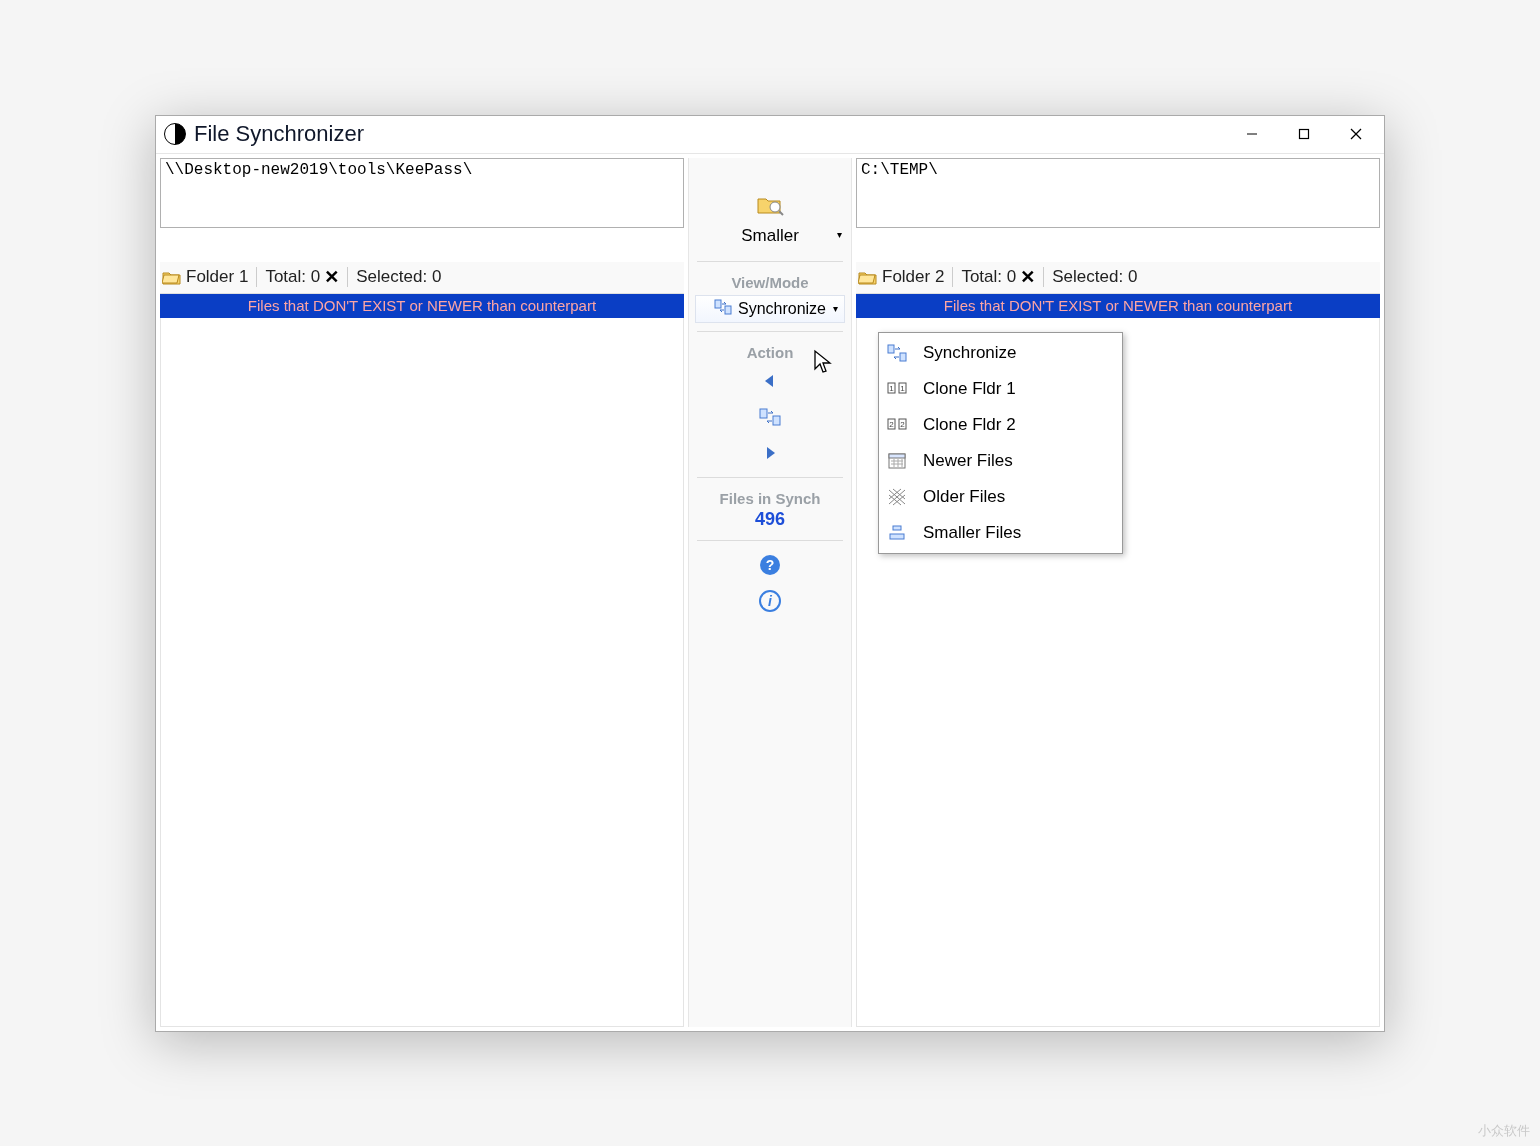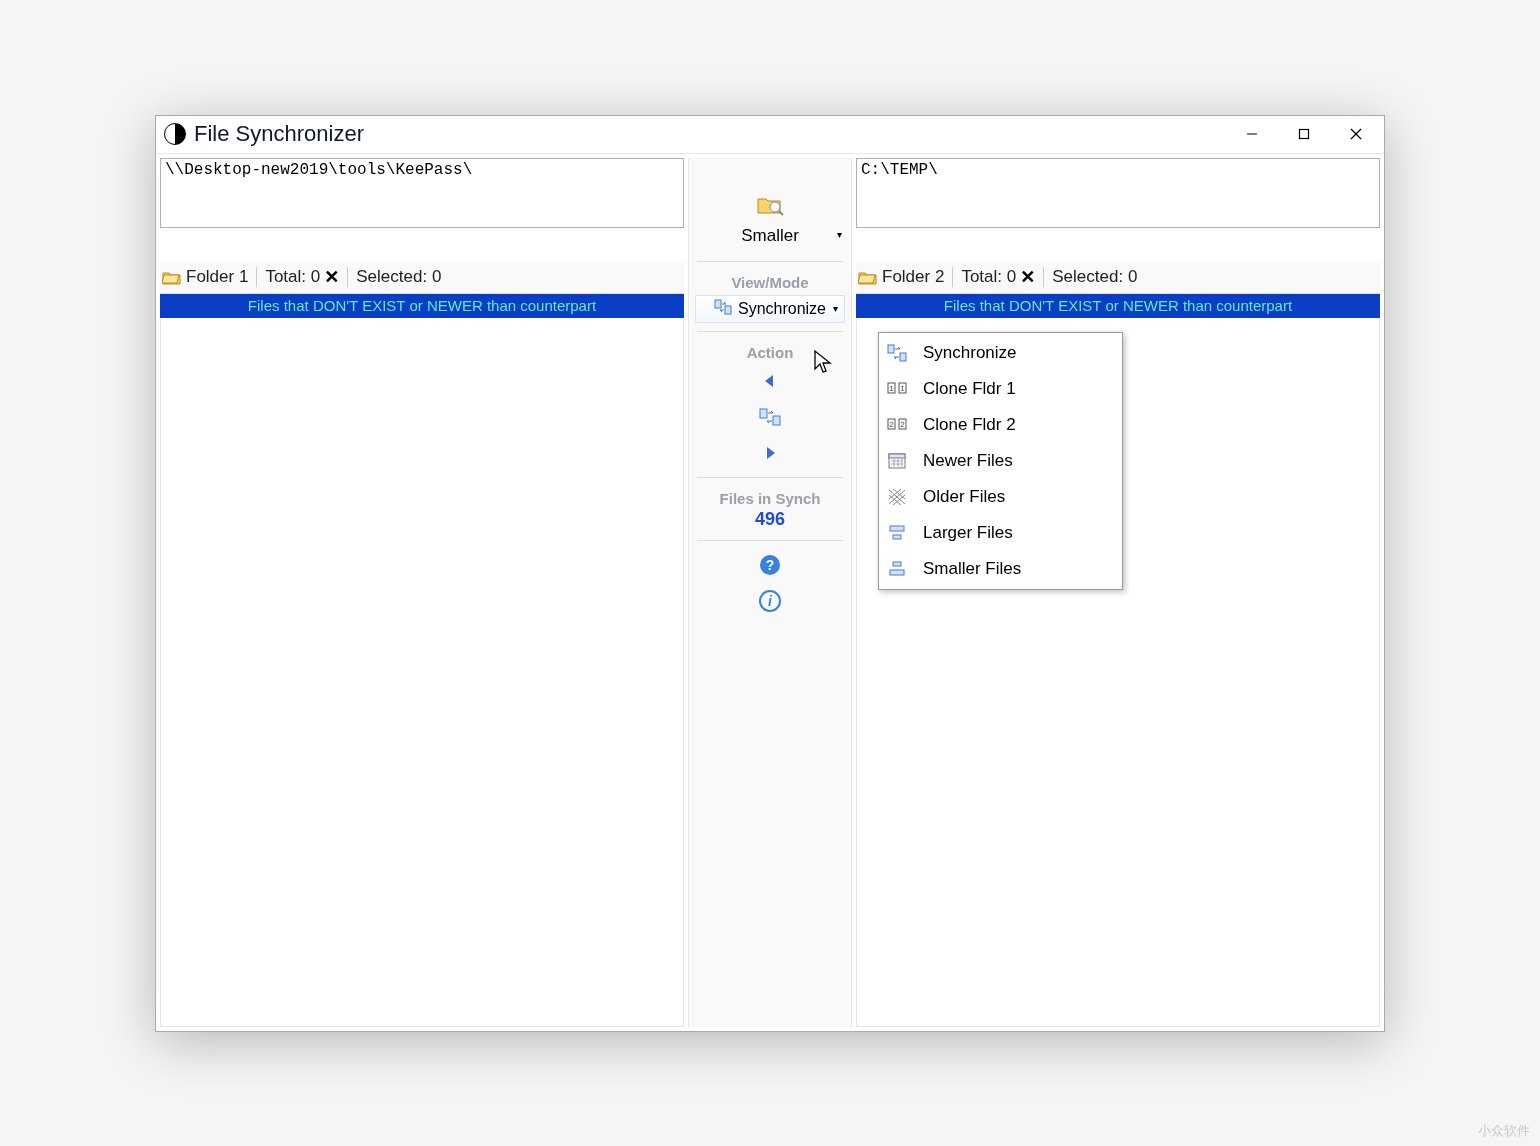--- a/index.html
+++ b/index.html
@@ -82,21 +82,21 @@
   }
   .folder-icon {
     width: 20px; height: 16px;
     position: relative;
   }
   .folder-icon svg { display:block; }
   .tb-sep { width: 1px; height: 20px; background: #ccc; margin: 0 4px; }
   .x-icon { font-size: 18px; font-weight: bold; color: #000; }
   .header-bar {
     background: #0a3ec5;
-    color: #5eead4;
+    color: #fca5a5;
     height: 24px;
     display: flex;
     align-items: center;
     justify-content: center;
     font-size: 15px;
     font-family: "Segoe UI", Arial, sans-serif;
   }
   .list-area {
     flex: 1;
     background: #fff;
@@ -392,29 +392,20 @@
                 <line x1="18" y1="8" x2="6" y2="18"></line>
                 <line x1="14" y1="2" x2="2" y2="12"></line>
               </g>
             </svg>
         </span>
         <span>Older Files</span>
       </div>
       <div class="item">
         <span class="dd-icon">
           <svg width="20" height="20" viewBox="0 0 20 20">
-              <rect x="3" y="3" width="14" height="5" fill="#cfe2ff" stroke="#4a7dd1"></rect>
-              <rect x="6" y="12" width="8" height="4" fill="#cfe2ff" stroke="#4a7dd1"></rect>
-            </svg>
-        </span>
-        <span>Larger Files</span>
-      </div>
-      <div class="item">
-        <span class="dd-icon">
-          <svg width="20" height="20" viewBox="0 0 20 20">
               <rect x="6" y="3" width="8" height="4" fill="#cfe2ff" stroke="#4a7dd1"></rect>
               <rect x="3" y="11" width="14" height="5" fill="#cfe2ff" stroke="#4a7dd1"></rect>
             </svg>
         </span>
         <span>Smaller Files</span>
       </div>
     </div>
 
     <div class="cursor">
       <svg width="20" height="26" viewBox="0 0 20 26">

